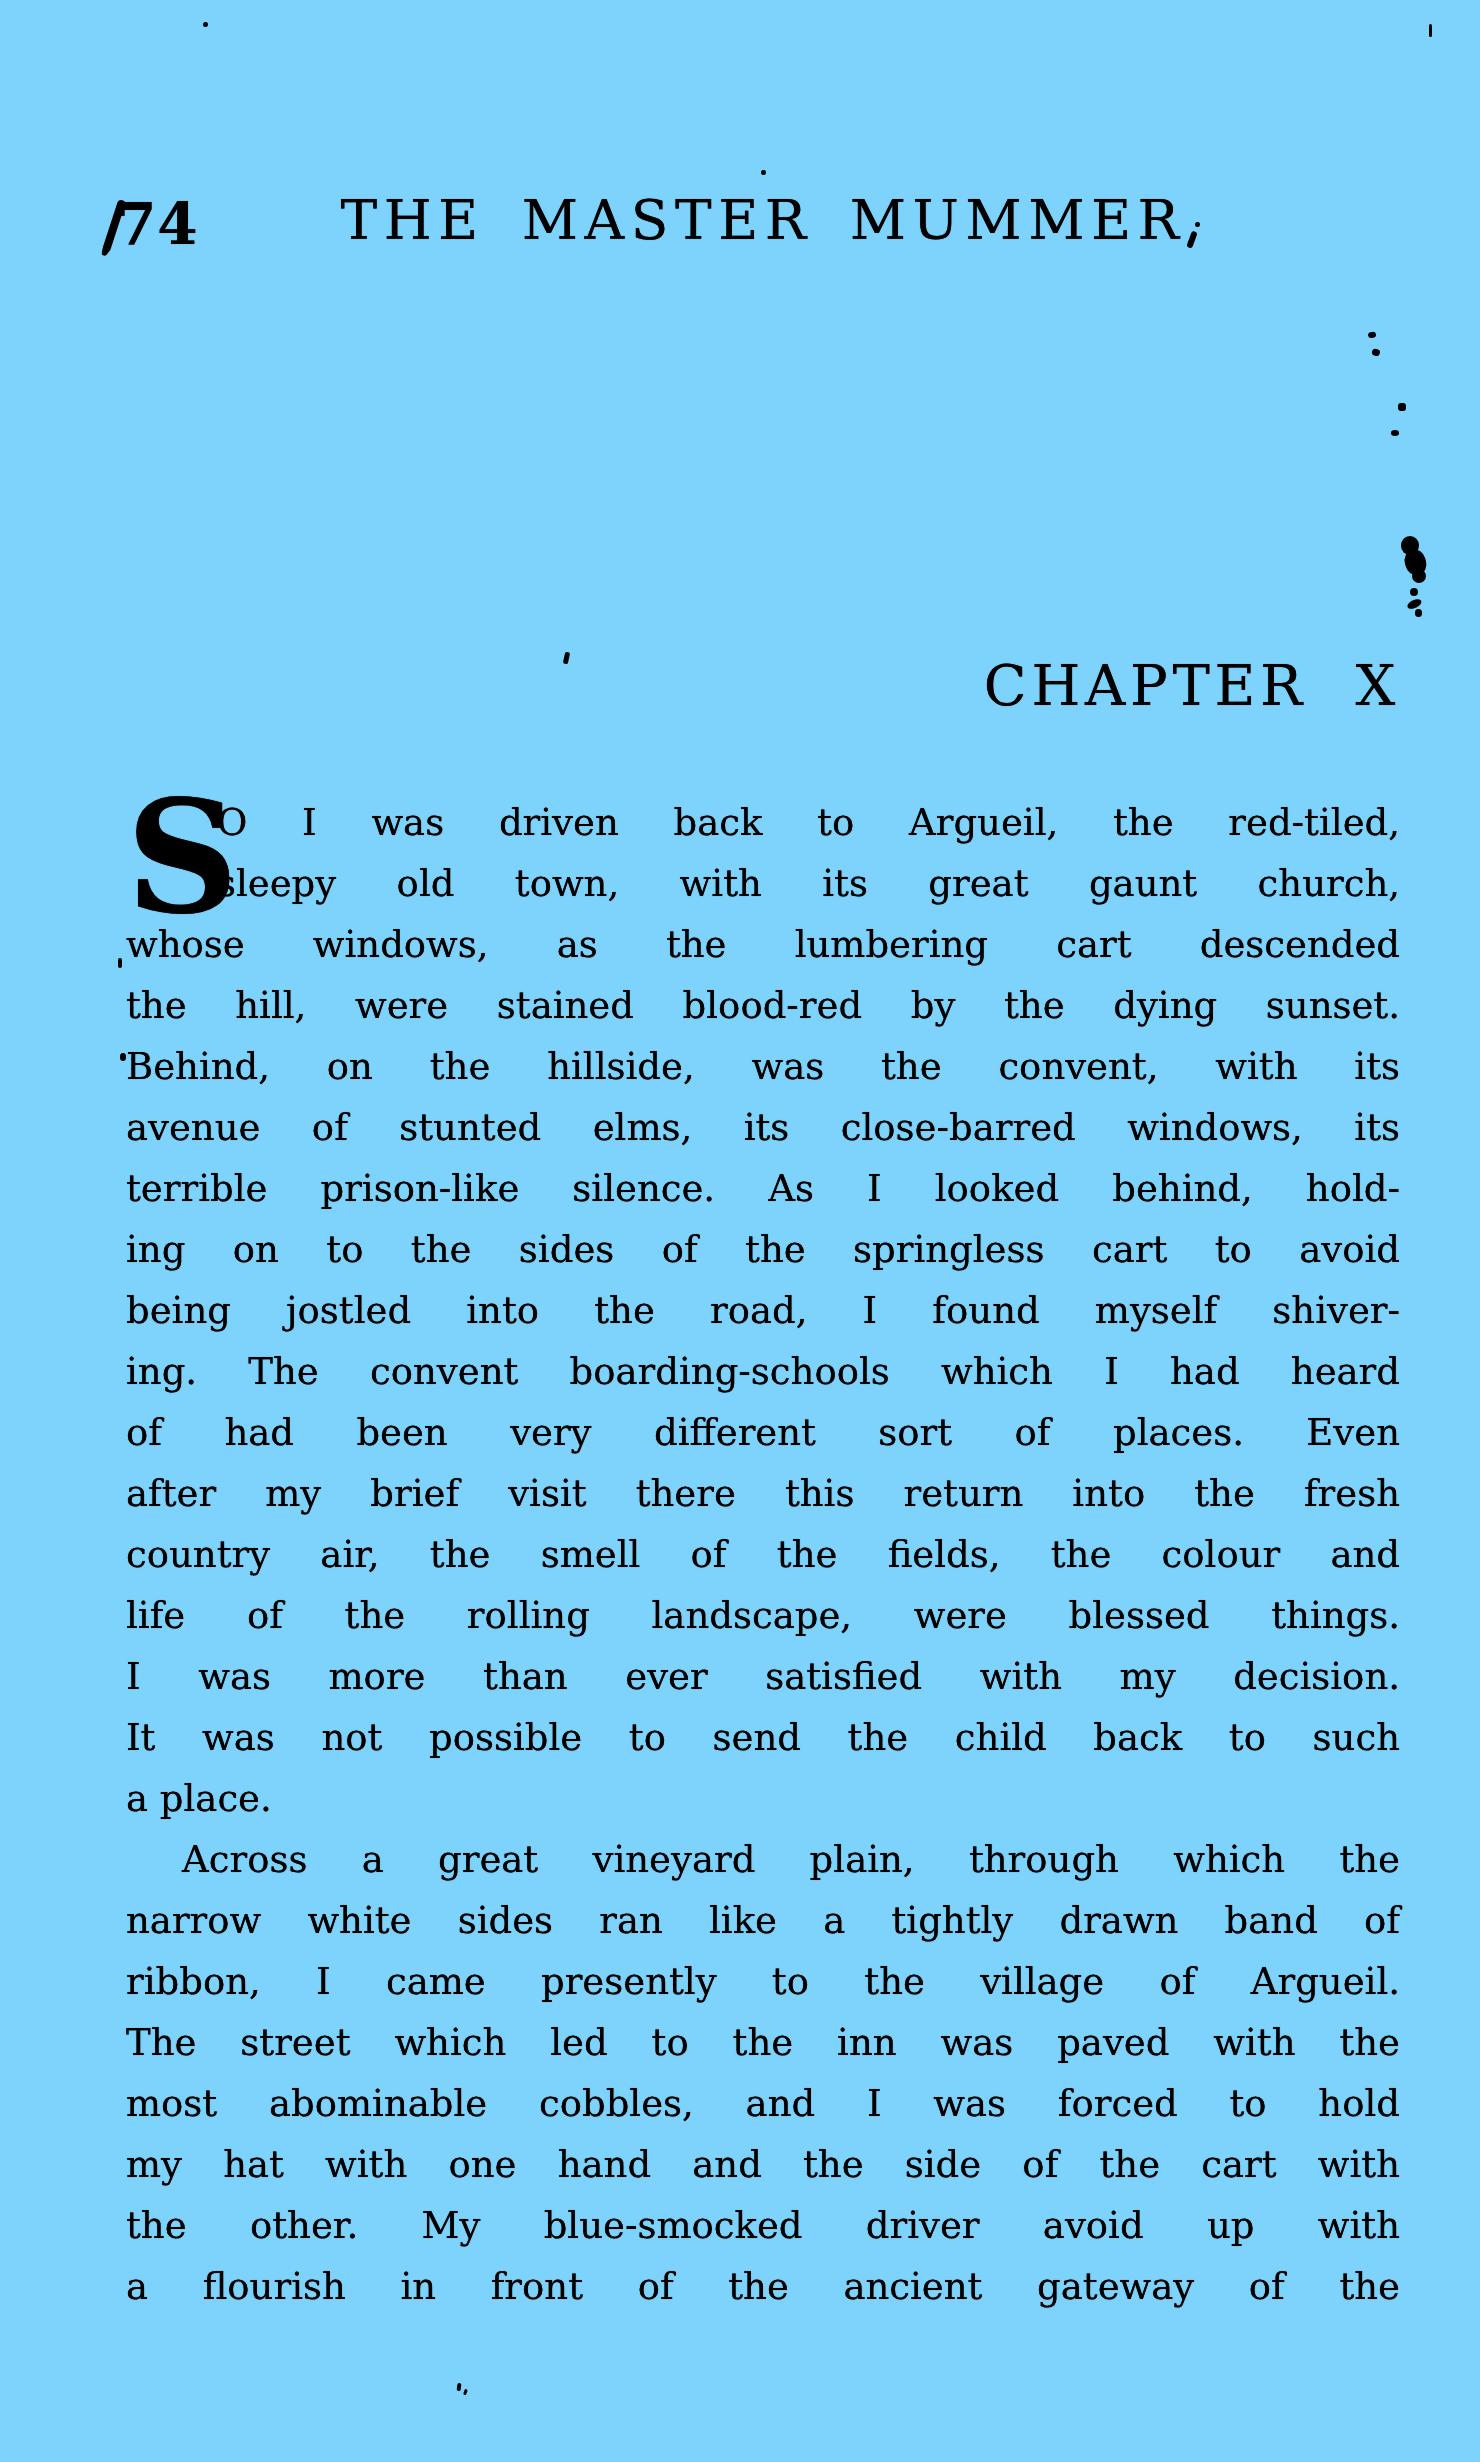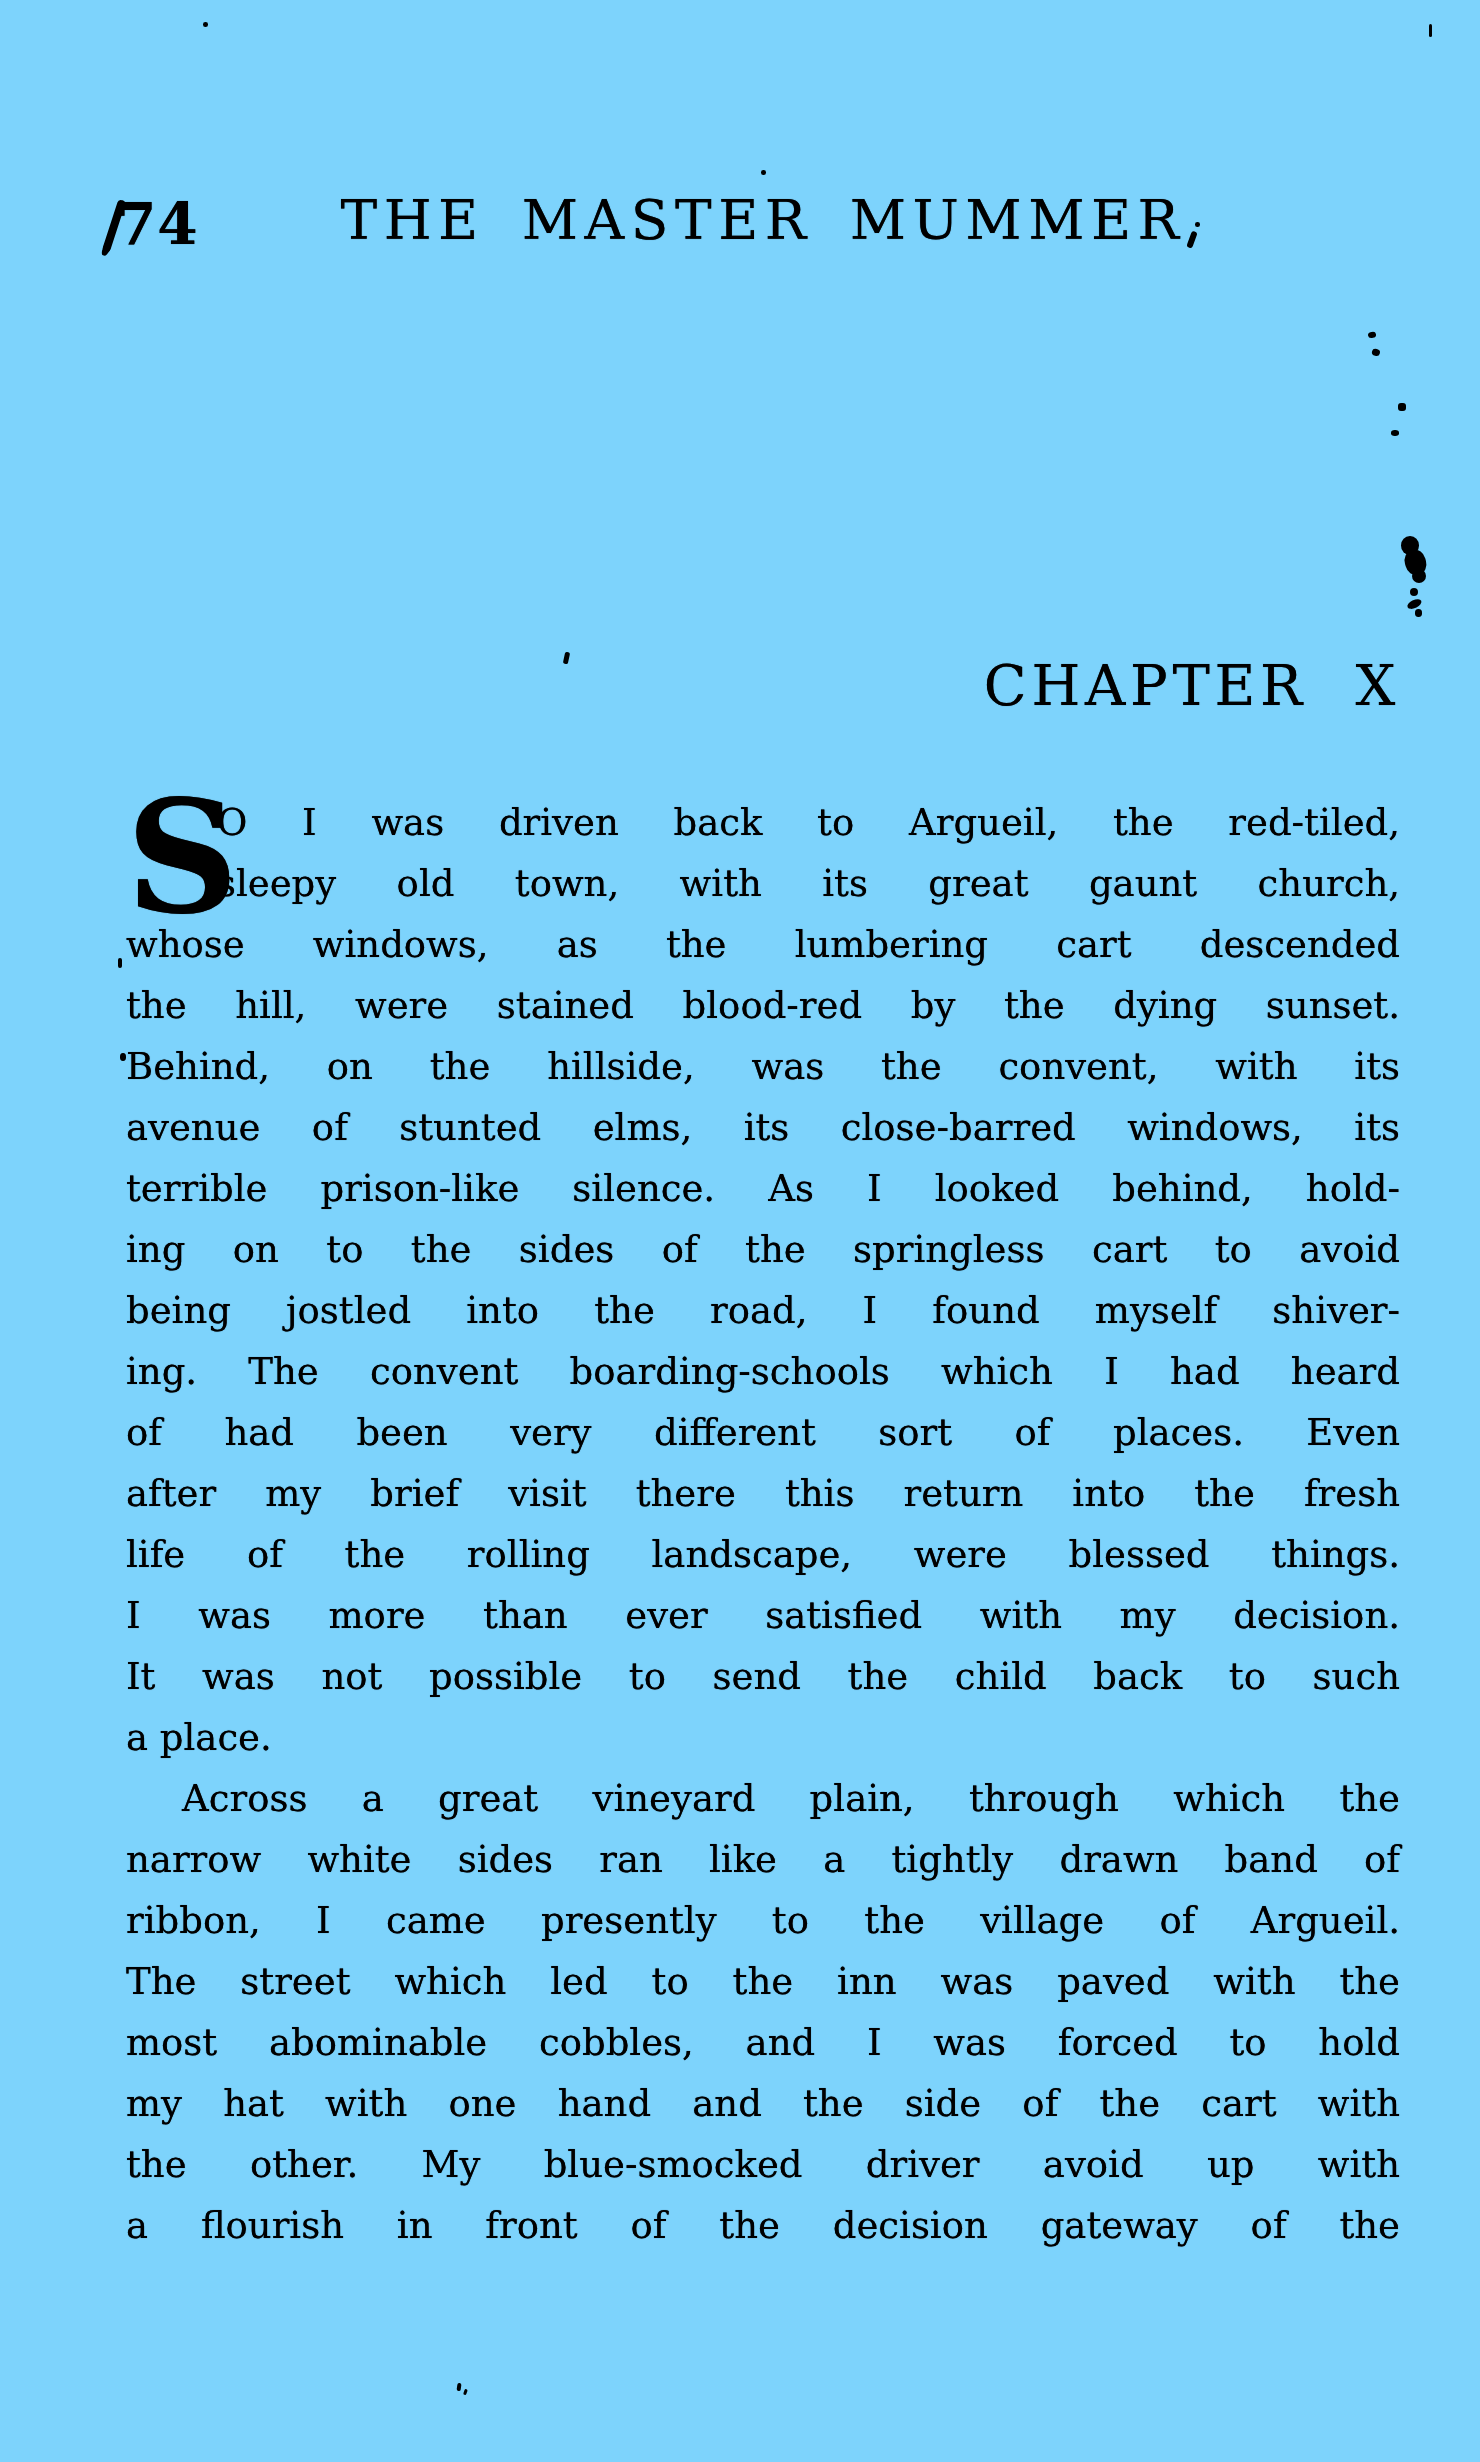--- a/index.html
+++ b/index.html
@@ -96,36 +96,37 @@
           <div class="line">whose windows, as the lumbering cart descended</div>
           <div class="line">the hill, were stained blood-red by the dying sunset.</div>
           <div class="line">Behind, on the hillside, was the convent, with its</div>
           <div class="line">avenue of stunted elms, its close-barred windows, its</div>
           <div class="line">terrible prison-like silence.  As I looked behind, hold-</div>
           <div class="line">ing on to the sides of the springless cart to avoid</div>
           <div class="line">being jostled into the road, I found myself shiver-</div>
           <div class="line">ing.  The convent boarding-schools which I had heard</div>
           <div class="line">of had been very different sort of places.  Even</div>
           <div class="line">after my brief visit there this return into the fresh</div>
+          <div class="line">country air, the smell of the fields, the colour and</div>
           <div class="line">life of the rolling landscape, were blessed things.</div>
           <div class="line">I was more than ever satisfied with my decision.</div>
           <div class="line">It was not possible to send the child back to such</div>
           <div class="line free">a place.</div>
         </div>
     </div>
     <div class="para">
       <div>
           <div class="line indent">Across a great vineyard plain, through which the</div>
           <div class="line">narrow white sides ran like a tightly drawn band of</div>
           <div class="line">ribbon, I came presently to the village of Argueil.</div>
           <div class="line">The street which led to the inn was paved with the</div>
           <div class="line">most abominable cobbles, and I was forced to hold</div>
           <div class="line">my hat with one hand and the side of the cart with</div>
           <div class="line">the other.  My blue-smocked driver avoid up with</div>
-          <div class="line">a flourish in front of the decision gateway of the</div>
+          <div class="line">a flourish in front of the ancient gateway of the</div>
         </div>
     </div>
   </div>
 
   <div class="speck" style="left:203px;top:22.4px;width:4.7px;height:4.7px;border-radius:50%;"></div>
   <div class="speck" style="left:1429px;top:24px;width:2.8px;height:13px;border-radius:1.9px;"></div>
   <div class="speck" style="left:110px;top:199px;width:8.4px;height:54px;border-radius:3.7px;transform:rotate(18deg);"></div>
   <div class="speck" style="left:103px;top:241px;width:6.5px;height:15px;border-radius:50% 50% 60% 40%;transform:rotate(20deg);"></div>
   <div class="speck" style="left:761px;top:170px;width:4.7px;height:4.7px;border-radius:50%;"></div>
   <div class="speck" style="left:1195px;top:222px;width:4.7px;height:4.7px;border-radius:50%;"></div>

